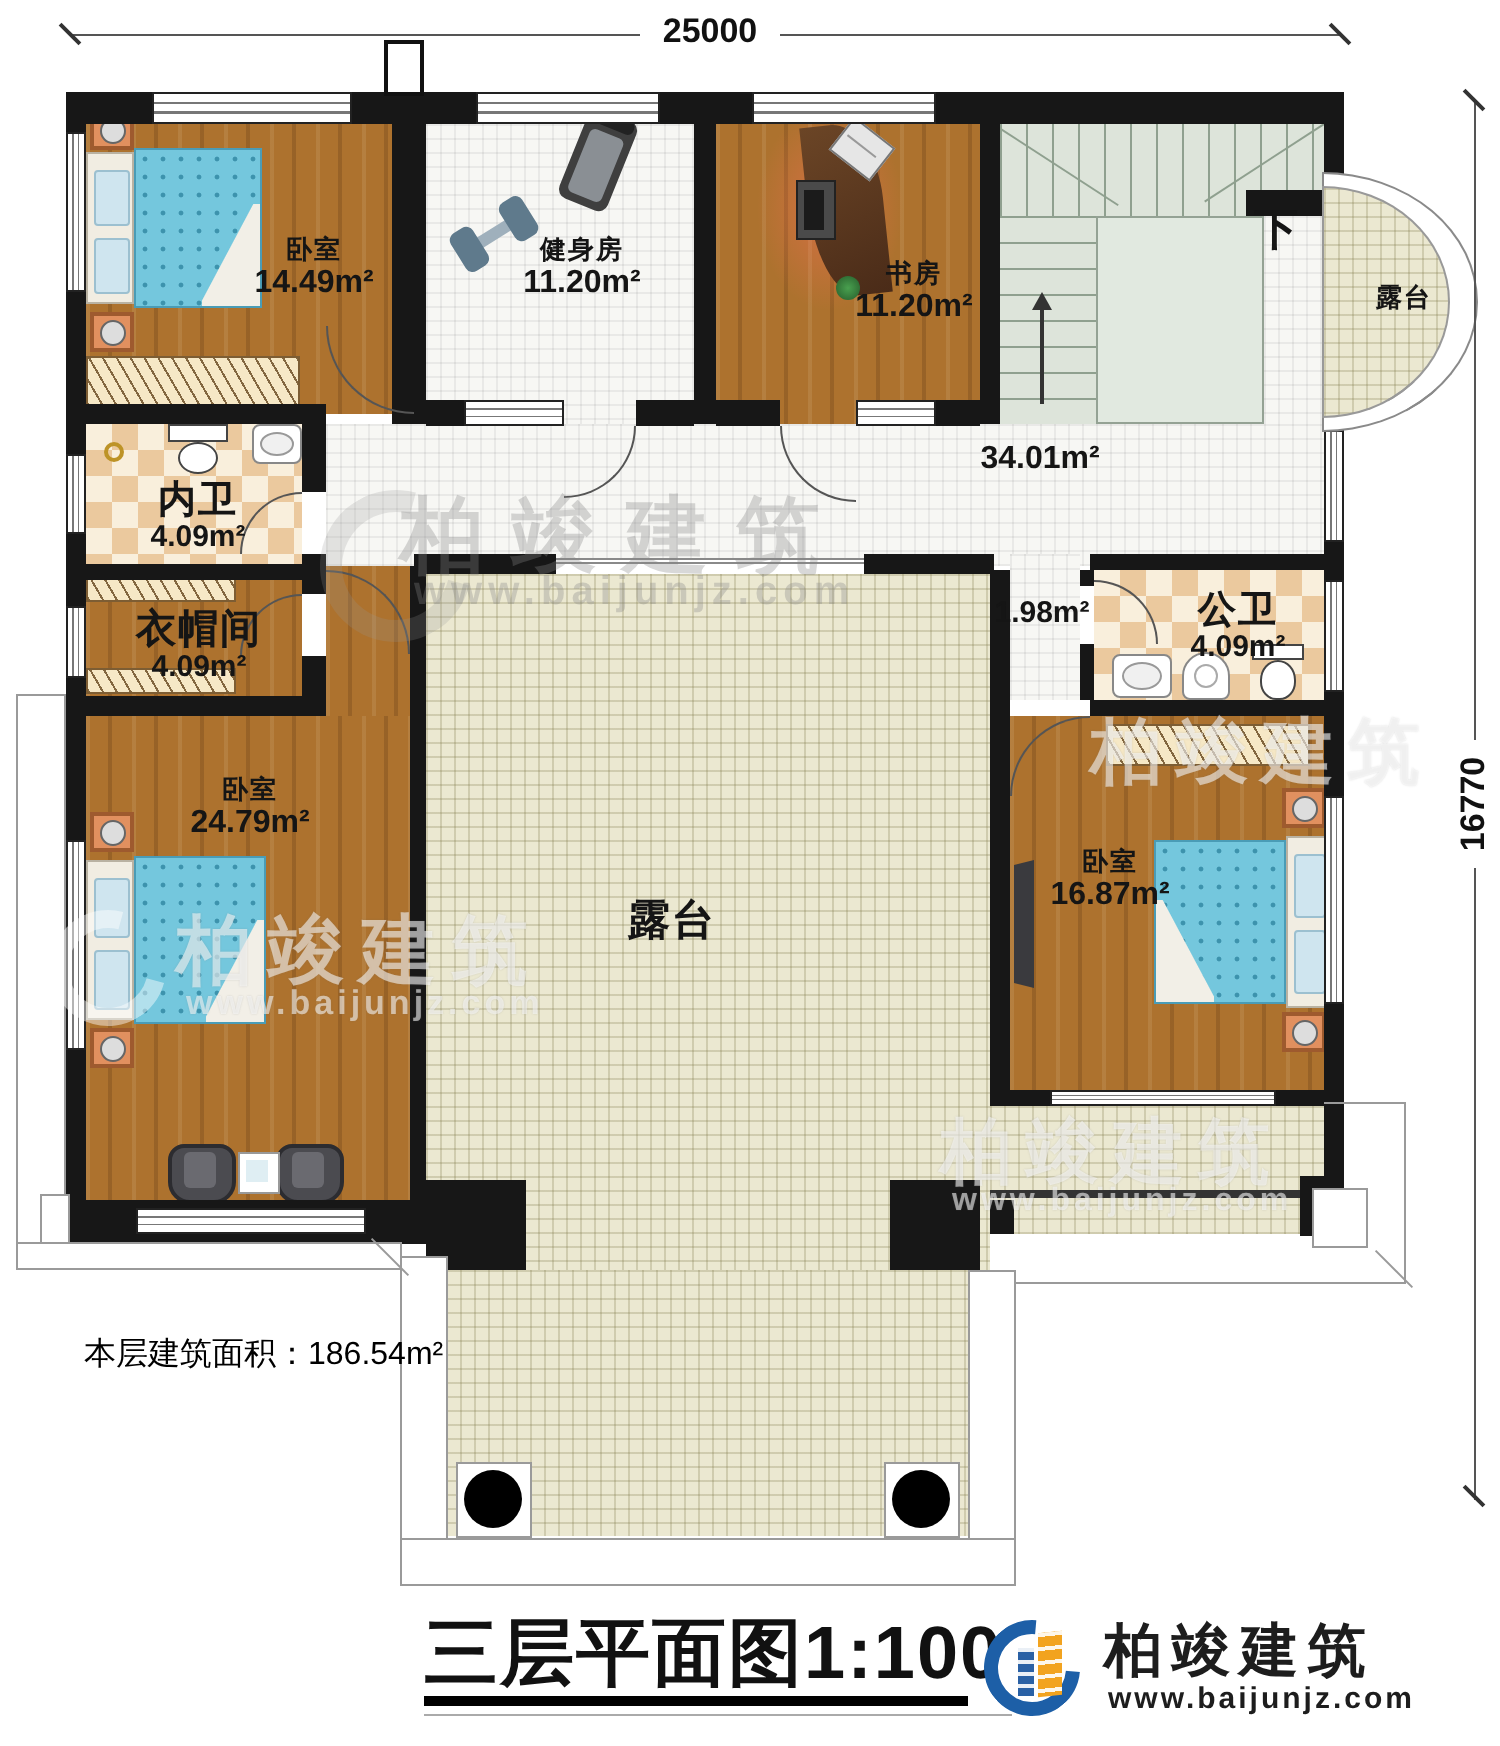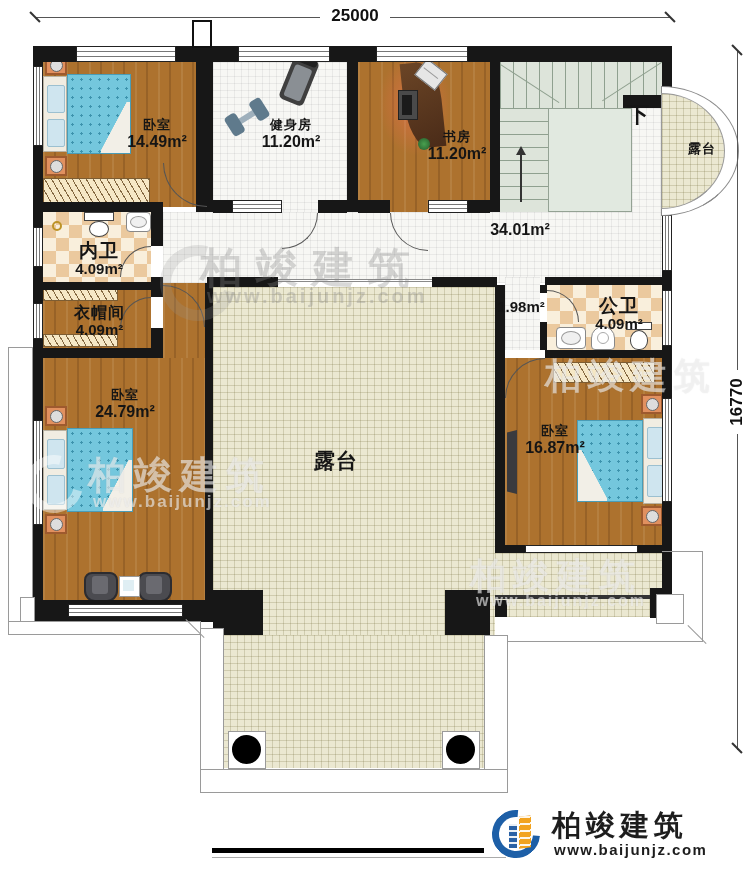--- a/index.html
+++ b/index.html
@@ -276,21 +276,21 @@
     <div class="nm">露台</div>
   </div>
   <div class="lbl" style="left:482px;top:221px;width:76px;">
     <div class="ar">34.01m²</div>
   </div>
   <div class="lbl" style="left:60px;top:240px;width:78px;">
     <div class="nm" style="font-size:19px;">内卫</div>
     <div class="ar" style="font-size:15px;">4.09m²</div>
   </div>
   <div class="lbl" style="left:52px;top:304px;width:95px;">
-    <div class="nm" style="font-size:16px;">衣帽间</div>
+    <div class="nm" style="font-size:20px;">衣帽间</div>
     <div class="ar" style="font-size:15px;">4.09m²</div>
   </div>
   <div class="lbl" style="left:70px;top:388px;width:110px;">
     <div class="nm">卧室</div>
     <div class="ar">24.79m²</div>
   </div>
   <div class="lbl" style="left:300px;top:449px;width:72px;">
     <div class="nm" style="font-size:21px;">露台</div>
   </div>
   <div class="lbl" style="left:488px;top:299px;width:66px;">
@@ -322,22 +322,26 @@
   <div class="tick" style="left:28px;top:16px;"></div>
   <div class="tick" style="left:663px;top:16px;"></div>
   <div class="dimtxt" style="left:320px;top:6px;width:70px;">25000</div>
 
   <div class="abs" style="left:737px;top:50px;width:1px;height:700px;background:#555;"></div>
   <div class="tick" style="left:730px;top:49px;"></div>
   <div class="tick" style="left:730px;top:747px;"></div>
   <div class="dimtxt" style="left:705px;top:392px;width:64px;transform:rotate(-90deg);">16770</div>
 
   <div class="abs" style="left:42px;top:664px;font-size:16px;color:#000;line-height:1.7;font-weight:500;">
-  </div>
-
+    <div><span>本层建筑面积：</span><span>186.54m²</span></div>
+  </div>
+
+  <div class="abs" style="left:212px;top:802px;font-size:37px;font-weight:bold;color:#111;letter-spacing:1px;white-space:nowrap;">
+    <span>三层平面图</span><span>1:100</span>
+  </div>
   <div class="abs" style="left:212px;top:848px;width:272px;height:5px;background:#000;"></div>
   <div class="abs" style="left:212px;top:857px;width:294px;height:1px;background:#aaa;"></div>
 
   <div class="abs" style="left:490px;top:804px;width:250px;height:60px;">
     <div class="abs" style="left:2px;top:6px;width:48px;height:48px;border:7px solid #1d5fa7;border-radius:50%;border-top-color:transparent;transform:rotate(50deg);box-sizing:border-box;"></div>
     <div class="abs" style="left:19px;top:20px;width:8px;height:24px;background:#2a61a5;background-image:repeating-linear-gradient(rgba(255,255,255,.9) 0 2px,transparent 2px 6px);"></div>
     <div class="abs" style="left:29px;top:12px;width:12px;height:32px;background:#f2a31f;background-image:repeating-linear-gradient(rgba(255,255,255,.9) 0 2px,transparent 2px 7px);transform:skewY(-6deg);"></div>
     <div class="abs" style="left:62px;top:2px;font-size:29px;font-weight:900;color:#1d1d1d;letter-spacing:5px;white-space:nowrap;">柏竣建筑</div>
     <div class="abs" style="left:64px;top:37px;font-size:15px;font-weight:bold;color:#1d1d1d;letter-spacing:1.5px;white-space:nowrap;">www.baijunjz.com</div>
   </div>

